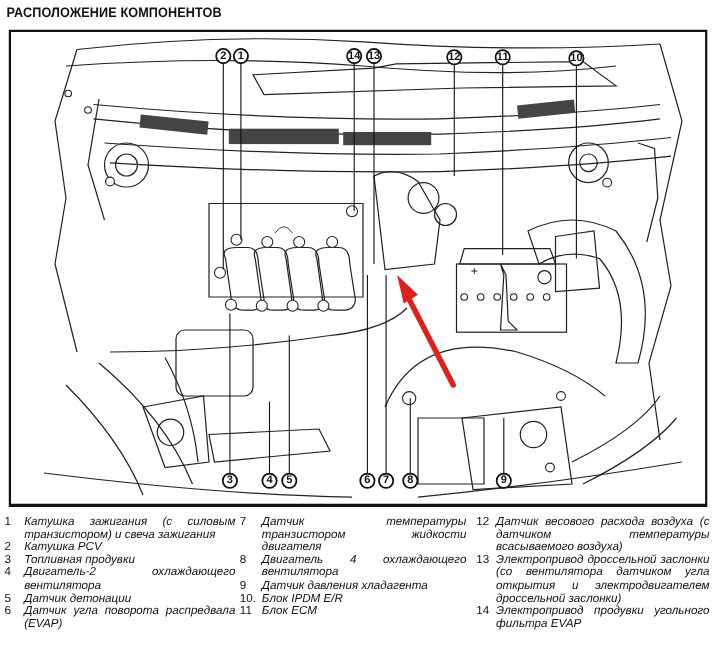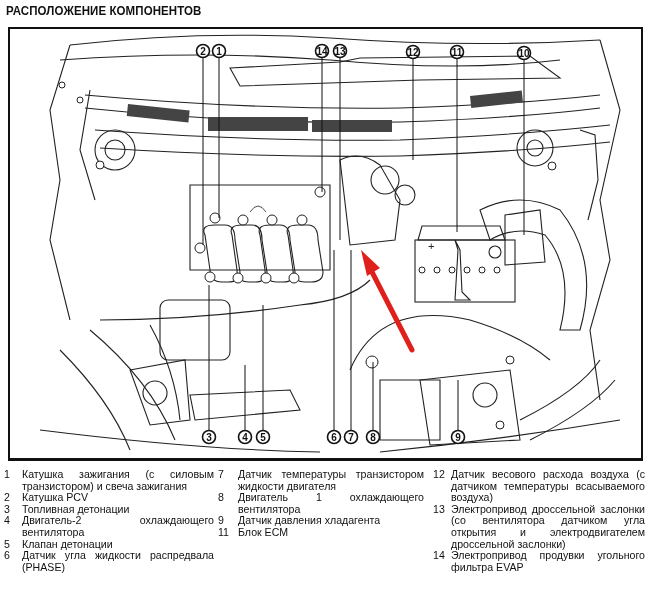--- a/index.html
+++ b/index.html
@@ -11,21 +11,21 @@
            border: 2px solid #111; border-bottom-width: 3px; box-sizing: border-box; }
   svg.diagram { position: absolute; left: 0; top: 0; width: 650px; height: 594px; }
   .legend-col { position: absolute; top: 469px; font-size: 10.6px; line-height: 11.6px; }
   .legend-col.c1 { left: 4px; width: 210px; }
   .legend-col.c2 { left: 218px; width: 206px; }
   .legend-col.c3 { left: 433px; width: 212px; }
   .legend-item { display: flex; }
   .legend-num { flex: 0 0 18px; }
   .c2 .legend-num { flex: 0 0 20px; }
   .c3 .legend-num { flex: 0 0 18px; }
-  .legend-text { flex: 1; text-align: justify; }
+  .legend-text { flex: 1; text-align: justify; font-style: italic; }
   .callout circle { fill: #fff; stroke: #111; stroke-width: 1.6; }
   .callout text { font-family: "Liberation Sans", sans-serif; font-size: 10px; font-weight: bold;
                   text-anchor: middle; dominant-baseline: central; fill: #111; }
   .lead { stroke: #111; stroke-width: 1; }
   .ln { fill: none; stroke: #222; stroke-width: 1.1; }
   .ln2 { fill: none; stroke: #222; stroke-width: 0.8; }
   .grill { fill: #444; }
   .hole { fill: #fff; stroke: #222; stroke-width: 1; }
 </style>
 </head>
@@ -218,50 +218,54 @@
   <div class="legend-item">
       <span class="legend-num">1</span>
       <span class="legend-text">Катушка зажигания (с силовым транзистором) и свеча зажигания</span>
     </div>
   <div class="legend-item">
       <span class="legend-num">2</span>
       <span class="legend-text">Катушка PCV</span>
     </div>
   <div class="legend-item">
       <span class="legend-num">3</span>
-      <span class="legend-text">Топливная детонации</span>
+      <span class="legend-text">Топливная продувки</span>
     </div>
   <div class="legend-item">
       <span class="legend-num">4</span>
       <span class="legend-text">Двигатель-2 охлаждающего вентилятора</span>
     </div>
   <div class="legend-item">
       <span class="legend-num">5</span>
-      <span class="legend-text">Клапан детонации</span>
+      <span class="legend-text">Датчик детонации</span>
     </div>
   <div class="legend-item">
       <span class="legend-num">6</span>
-      <span class="legend-text">Датчик угла жидкости распредвала (PHASE)</span>
+      <span class="legend-text">Датчик угла поворота распредвала (EVAP)</span>
     </div>
 </div>
 
 <div class="legend-col c2">
   <div class="legend-item">
       <span class="legend-num">7</span>
       <span class="legend-text">Датчик температуры транзистором жидкости двигателя</span>
     </div>
   <div class="legend-item">
       <span class="legend-num">8</span>
-      <span class="legend-text">Двигатель 1 охлаждающего вентилятора</span>
+      <span class="legend-text">Двигатель 4 охлаждающего вентилятора</span>
     </div>
   <div class="legend-item">
       <span class="legend-num">9</span>
       <span class="legend-text">Датчик давления хладагента</span>
     </div>
   <div class="legend-item">
+      <span class="legend-num">10.</span>
+      <span class="legend-text">Блок IPDM E/R</span>
+    </div>
+  <div class="legend-item">
       <span class="legend-num">11</span>
       <span class="legend-text">Блок ECM</span>
     </div>
 </div>
 
 <div class="legend-col c3">
   <div class="legend-item">
       <span class="legend-num">12</span>
       <span class="legend-text">Датчик весового расхода воздуха (с датчиком температуры всасываемого воздуха)</span>
     </div>

